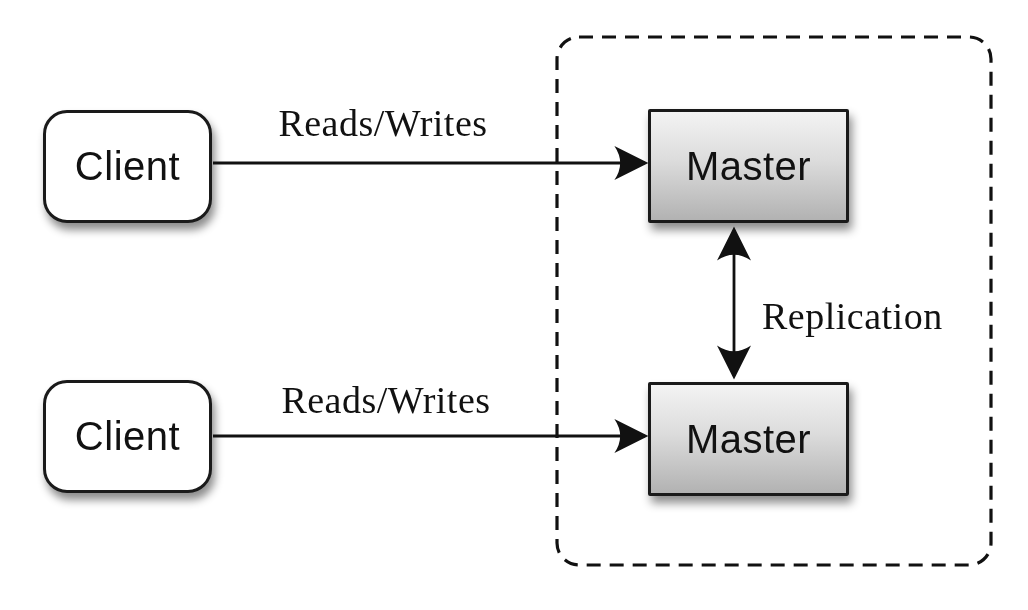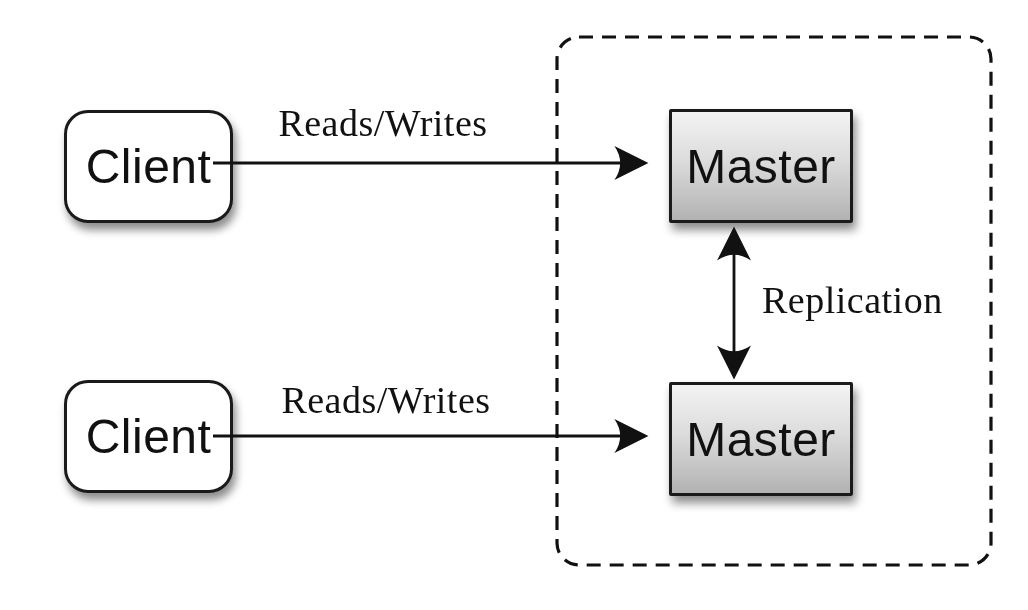--- a/index.html
+++ b/index.html
@@ -23,60 +23,59 @@
     z-index: 2;
     pointer-events: none;
   }
   .node {
     position: absolute;
     box-sizing: border-box;
     display: flex;
     align-items: center;
     justify-content: center;
     z-index: 1;
-    font-size: 48px;
+    font-size: 40px;
     color: #111111;
     letter-spacing: 0.5px;
-    margin-left: 21px;
   }
   .node.client {
     left: 43px;
     width: 169px;
     height: 113px;
     background: #ffffff;
     border: 3px solid #1a1a1a;
     border-radius: 24px;
     box-shadow: 3px 7px 9px rgba(0,0,0,0.45);
   }
   .node.client.top { top: 110px; }
   .node.client.bottom { top: 380px; }
   .node.master {
     left: 648px;
-    width: 184px;
+    width: 201px;
     height: 114px;
     background: linear-gradient(180deg, #f3f3f3 0%, #dcdcdc 45%, #b2b2b2 100%);
     border: 3px solid #1a1a1a;
     border-radius: 2px;
     box-shadow: 3px 7px 10px rgba(0,0,0,0.45);
   }
   .node.master.top { top: 109px; }
   .node.master.bottom { top: 382px; }
   .edge-label {
     position: absolute;
     z-index: 3;
     font-size: 38px;
     line-height: 44px;
     color: #111111;
     white-space: nowrap;
     letter-spacing: 0.5px;
     font-family: Liberation Serif, serif;
   }
   .edge-label.rw-top   { left: 243px; top: 101px; width: 280px; text-align: center; }
   .edge-label.rw-bottom{ left: 246px; top: 378px; width: 280px; text-align: center; }
-  .edge-label.repl     { left: 762px; top: 278px; }
+  .edge-label.repl     { left: 762px; top: 294px; }
 </style>
 </head>
 <body>
 
 <div class="canvas">
 
   <svg class="arrow-layer" viewBox="0 0 1028 610" xmlns="http://www.w3.org/2000/svg">
     <defs>
       <marker id="stealth" viewBox="0 0 10 10" refX="9" refY="5" markerWidth="36" markerHeight="34" markerUnits="userSpaceOnUse" orient="auto-start-reverse">
         <path d="M0,0 L10,5 L0,10 Q3.4,5 0,0 Z" fill="#111111"></path>

